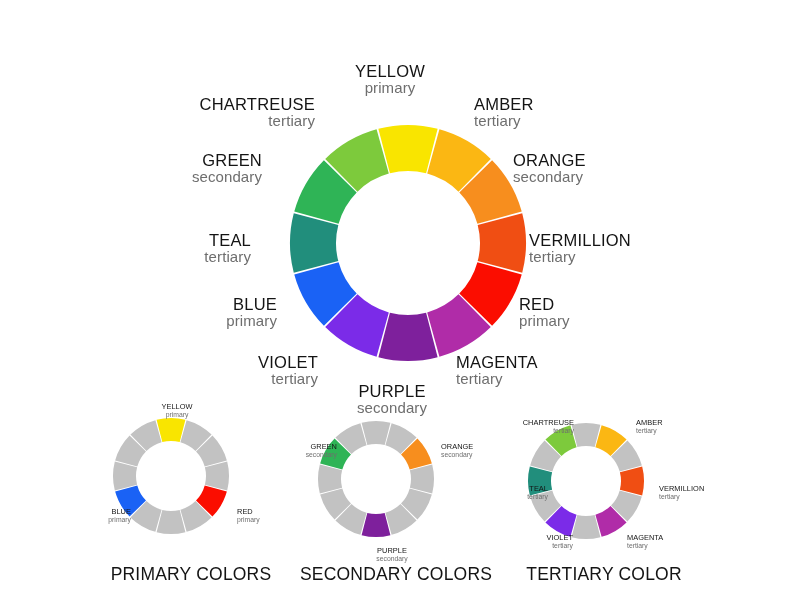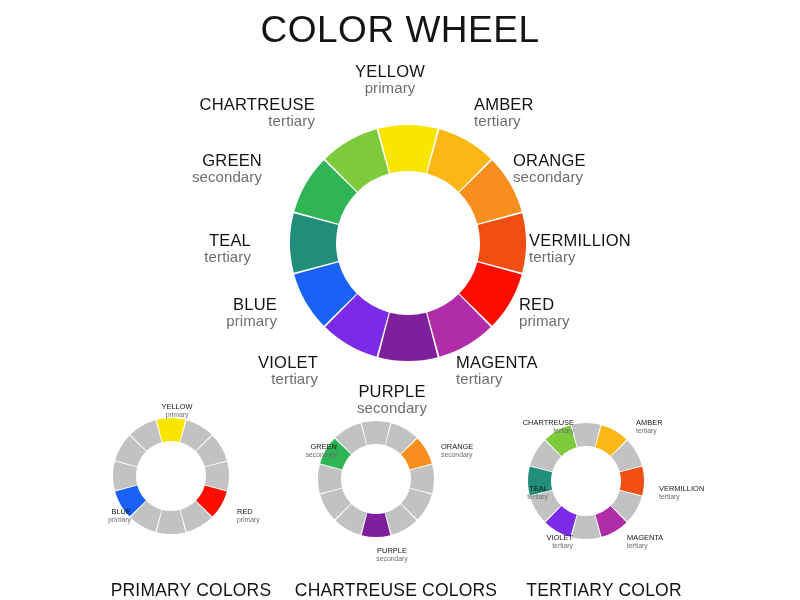--- a/index.html
+++ b/index.html
@@ -96,29 +96,27 @@
   
   .caption {
     position: absolute;
     text-align: center;
     font-size: 17.5px;
     font-weight: 400;
     color: #141414;
     letter-spacing: 0.2px;
     white-space: nowrap;
     transform: translateX(-50%);
-    margin-top: 16px;
   }
 </style>
 </head>
 <body>
 
 <div id="page">
 
-  <div id="title">COLOR WHEEL</div>
 
   <svg id="main-wheel-svg" class="wheel" width="236" height="236" viewBox="0 0 236 236">
       <path d="M 88.36 3.78
           A 118 118 0 0 1 147.64 3.78
           L 136.09 48.31
           A 72 72 0 0 0 99.91 48.31 Z" fill="#F9E500"></path>
       <path d="M 149.43 4.26
           A 118 118 0 0 1 200.78 33.91
           L 168.51 66.69
           A 72 72 0 0 0 137.18 48.60 Z" fill="#FBB713"></path>
@@ -410,17 +408,17 @@
         <span class="nm">TEAL</span>
         <span class="cat">tertiary</span>
       </div>
       <div class="slabel al-r" style="left: 574px; top: 419px;">
         <span class="nm">CHARTREUSE</span>
         <span class="cat">tertiary</span>
       </div>
     </div>
   <div id="captions">
       <div class="caption" style="left: 191px; top: 564px;">PRIMARY COLORS</div>
-      <div class="caption" style="left: 396px; top: 564px;">CHARTREUSE COLORS</div>
+      <div class="caption" style="left: 396px; top: 564px;">SECONDARY COLORS</div>
       <div class="caption" style="left: 604px; top: 564px;">TERTIARY COLOR</div>
     </div>
 
 </div>
 
 </body></html>

